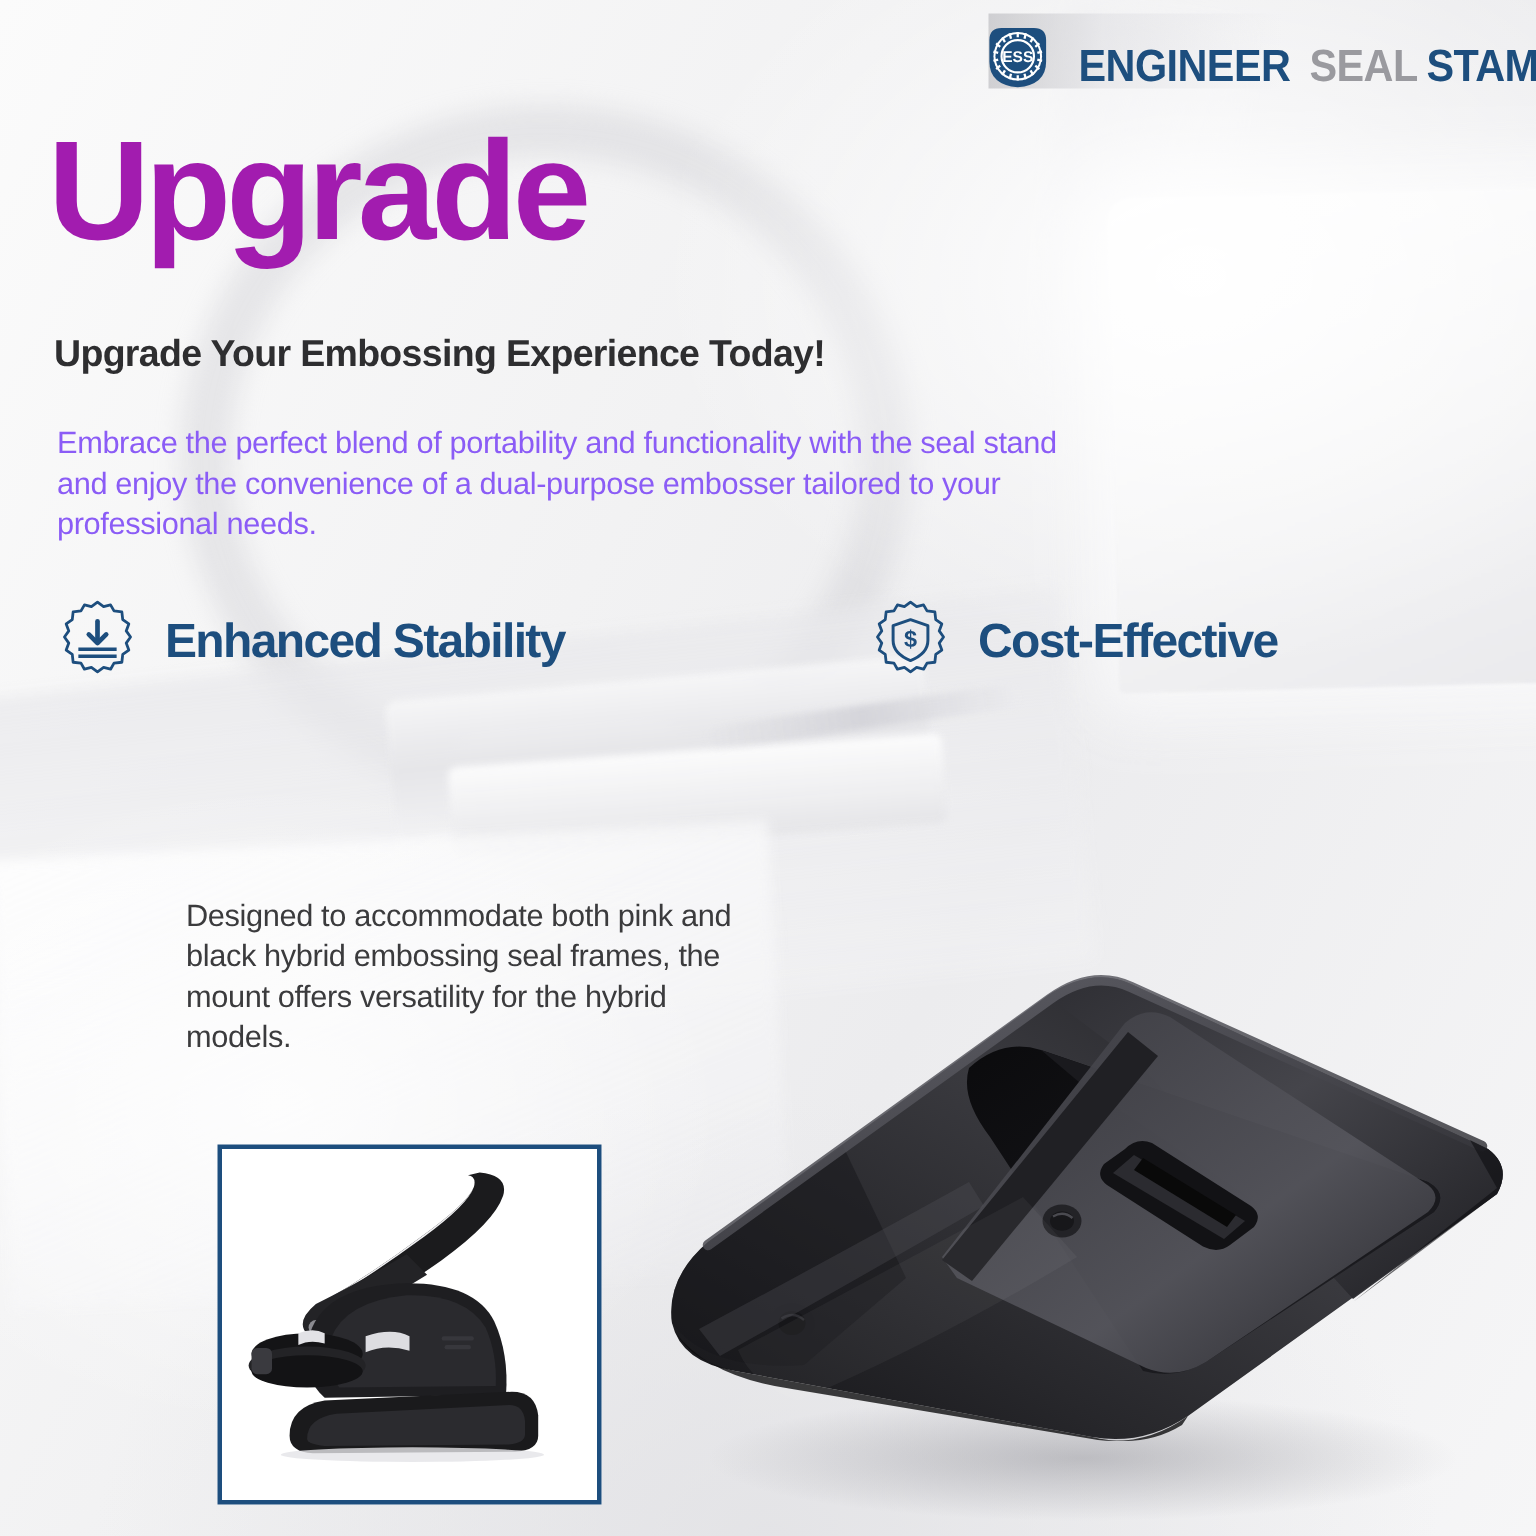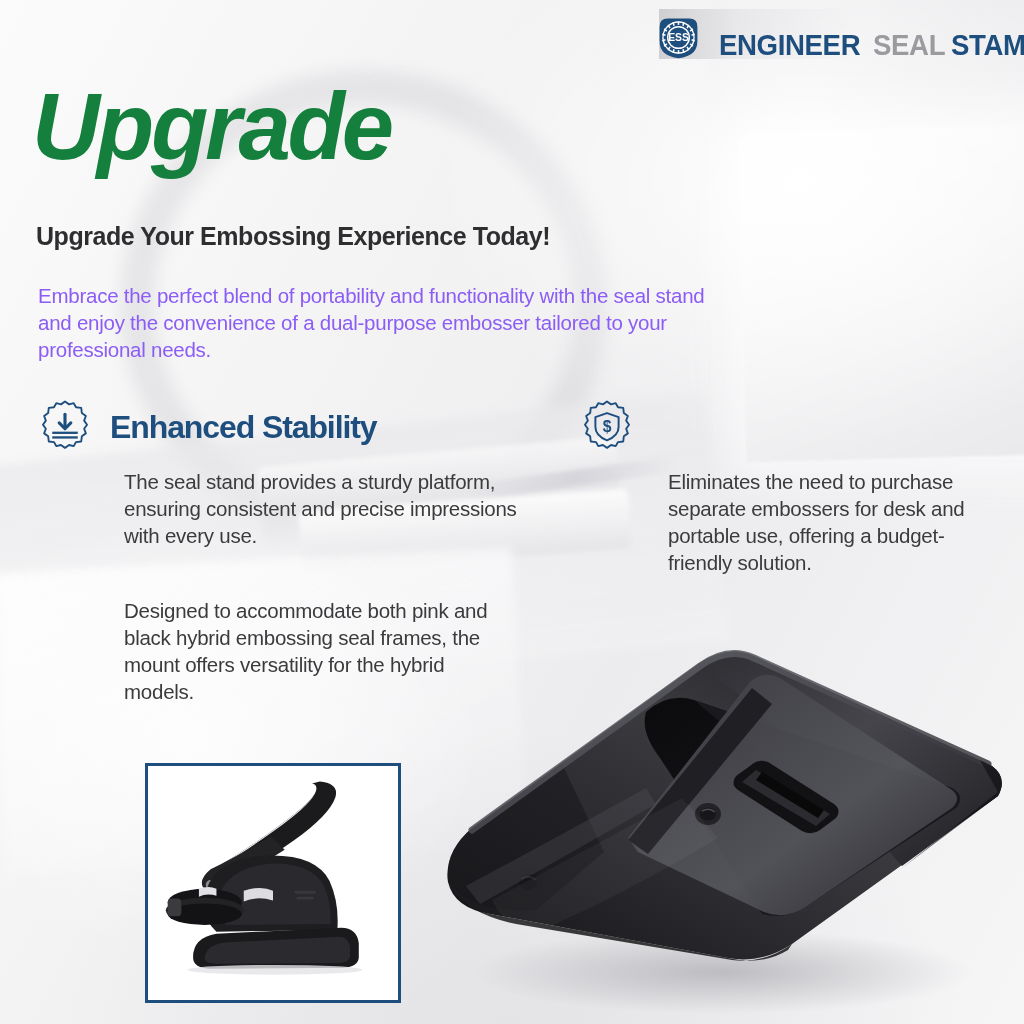--- a/index.html
+++ b/index.html
@@ -159,24 +159,23 @@
     font-weight: normal;
     color: #333335;
     letter-spacing: -0.5px;
     line-height: 1;
   }
   .headline {
     position: absolute;
     left: 32px; top: 80px;
     font-size: 94px;
     font-weight: bold;
-    color: #15803d;
+    color: #a21caf;
     letter-spacing: -3.2px;
     line-height: 1;
-    font-style: italic;
   }
 
   .subhead {
     position: absolute;
     left: 36px; top: 222px;
     font-size: 25px;
     font-weight: bold;
     color: #2e2e30;
     letter-spacing: -0.45px;
   }
@@ -324,38 +323,37 @@
                    L31 76 L22 75 L21 66 L14 61 L17 53 L12 46 L17 39 L14 31 L21 26
                    L22 17 L31 16 L35 9 L43 11 Z" fill="none" stroke="#1d4e7e" stroke-width="3.2" stroke-linejoin="round"></path>
           <line x1="50" y1="28" x2="50" y2="50" stroke="#1d4e7e" stroke-width="5.4" stroke-linecap="round"></line>
           <path d="M40 43 L50 53 L60 43" fill="none" stroke="#1d4e7e" stroke-width="5.4" stroke-linecap="round" stroke-linejoin="round"></path>
           <line x1="28" y1="60" x2="72" y2="60" stroke="#1d4e7e" stroke-width="4"></line>
           <line x1="28" y1="68" x2="72" y2="68" stroke="#1d4e7e" stroke-width="4"></line>
         </svg>
       </div>
       <div class="f-title">Enhanced Stability</div>
     </div>
-    <div class="f-body">The seal stand provides a sturdy platform, ensuring consistent and precise impressions with every use.</div>
   </div>
 
   <div class="feature f2">
     <div class="f-head">
       <div class="f-icon">
         <svg viewBox="0 0 100 100" width="58" height="58" aria-hidden="true">
           <path d="M50 6
                    L57 11 L65 9 L69 16 L78 17 L79 26 L86 31 L83 39 L88 46 L83 53
                    L86 61 L79 66 L78 75 L69 76 L65 83 L57 81 L50 86 L43 81 L35 83
                    L31 76 L22 75 L21 66 L14 61 L17 53 L12 46 L17 39 L14 31 L21 26
                    L22 17 L31 16 L35 9 L43 11 Z" fill="none" stroke="#1d4e7e" stroke-width="3.2" stroke-linejoin="round"></path>
           <path d="M50 26 L70 33 V50 Q70 65 50 73 Q30 65 30 50 V33 Z" fill="none" stroke="#1d4e7e" stroke-width="3.4" stroke-linejoin="round"></path>
           <text x="50" y="58" text-anchor="middle" font-family="Liberation Sans, sans-serif" font-size="27" font-weight="bold" fill="#1d4e7e">$</text>
         </svg>
       </div>
+      <div class="f-title">Cost-Effective</div>
     </div>
-    <div class="f-body">Eliminates the need to purchase separate embossers for desk and portable use, offering a budget-friendly solution.</div>
   </div>
 
   <div class="feature f3">
     <div class="f-body">Designed to accommodate both pink and black hybrid embossing seal frames, the mount offers versatility for the hybrid models.</div>
   </div>
 
   <div class="inset">
     <svg viewBox="0 0 256 240" width="250" height="234" aria-hidden="true">
       <rect x="0" y="0" width="256" height="240" fill="#ffffff"></rect>
 

